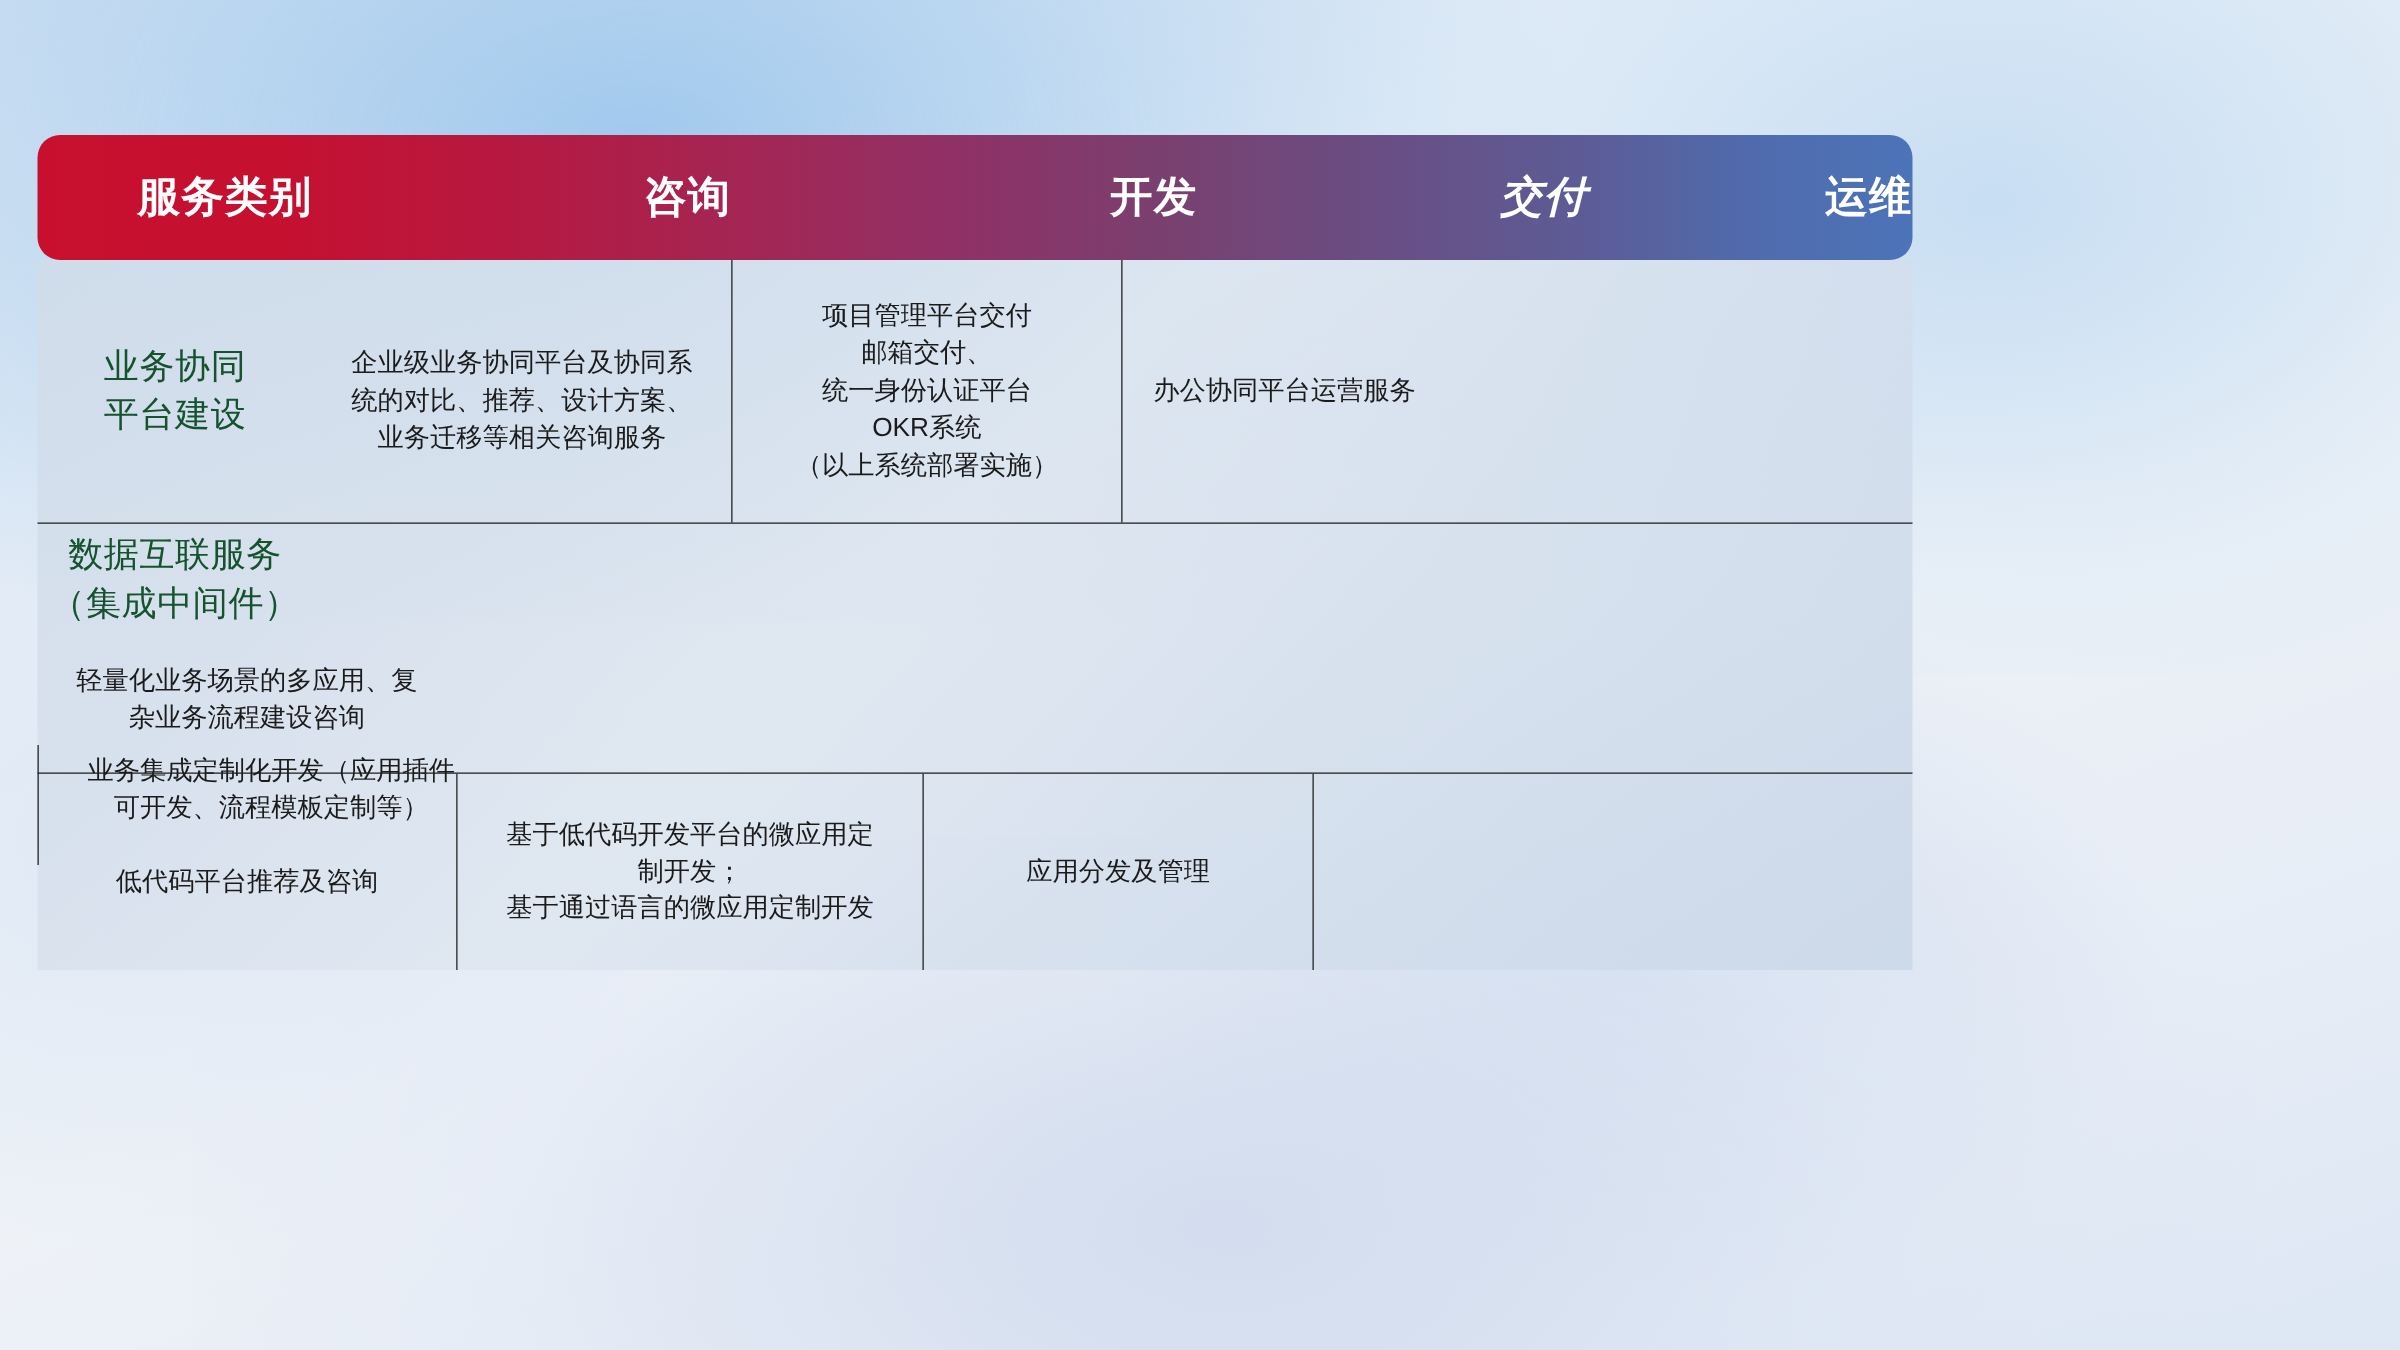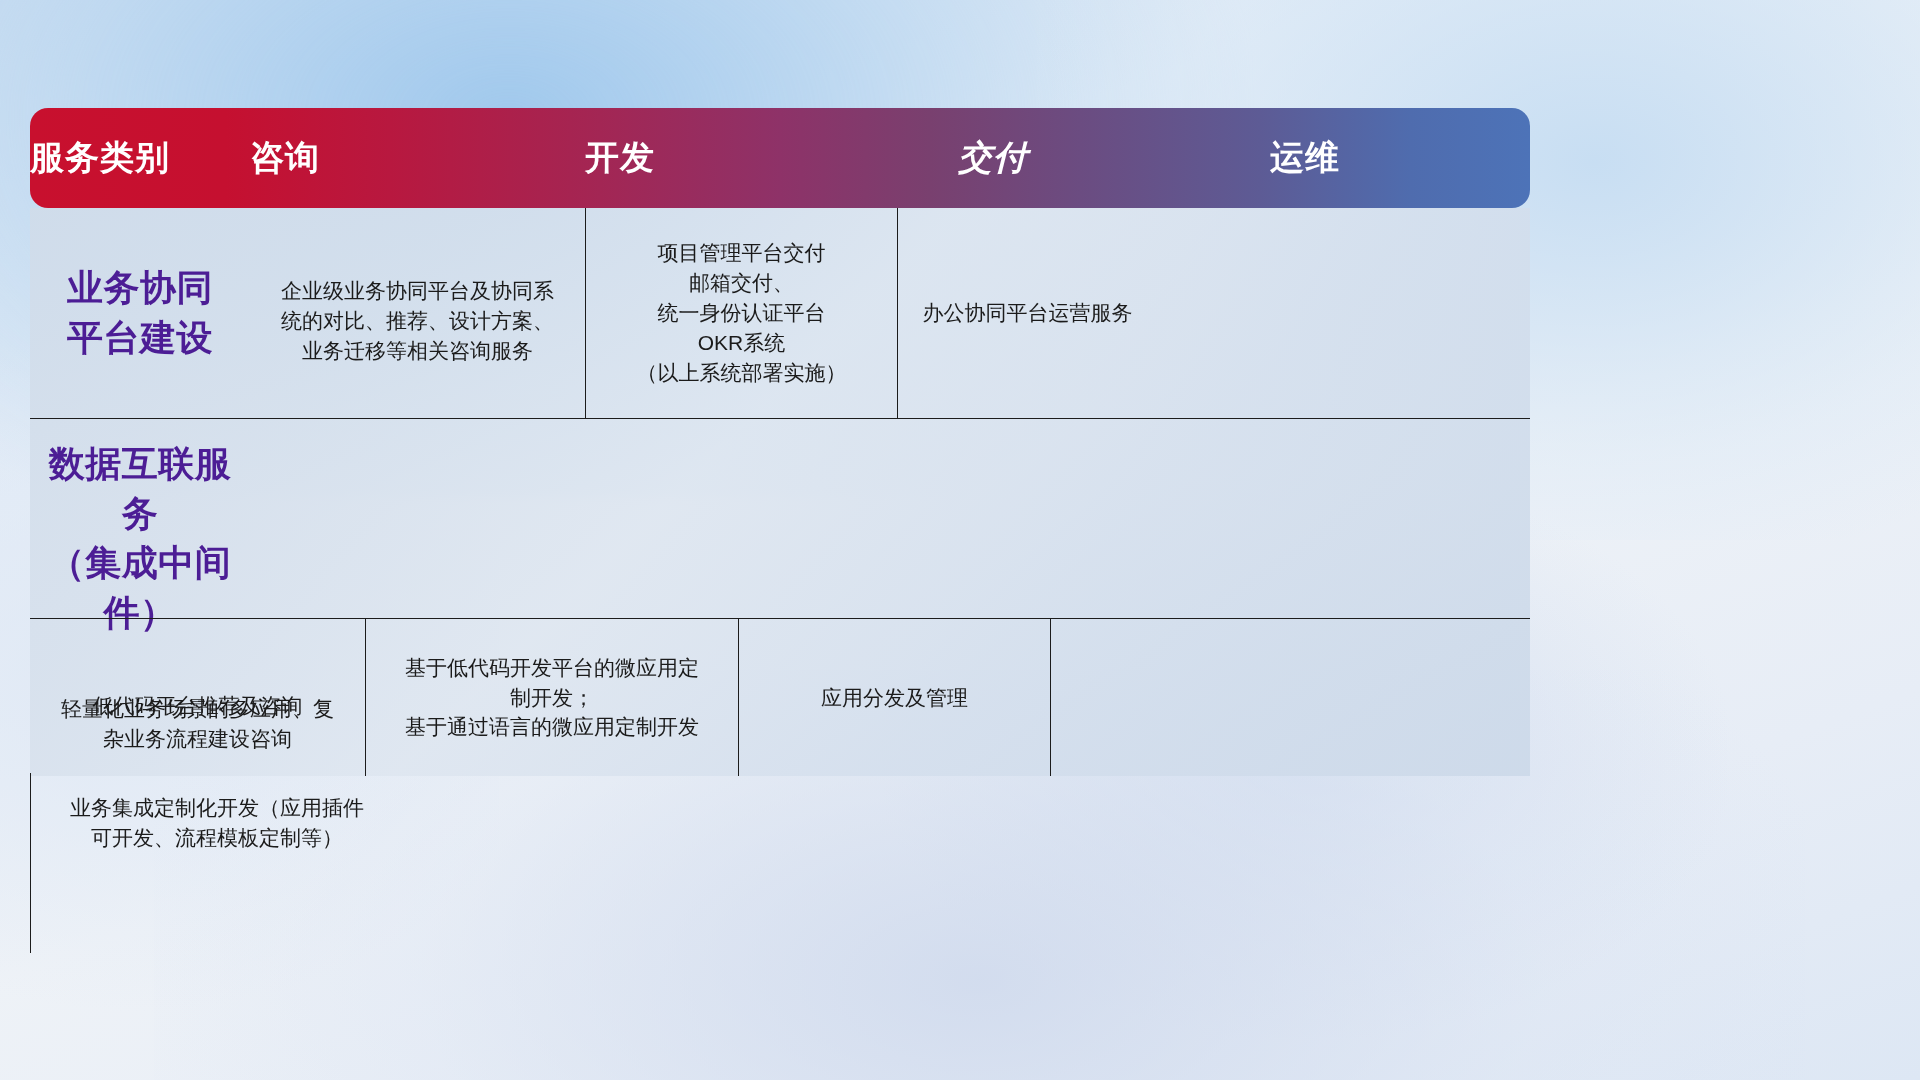--- a/index.html
+++ b/index.html
@@ -65,21 +65,21 @@
        #a32654 38%, #8e3268 50%, #79406f 60%,
        #6b4c81 70%, #5d5b95 82%, #4f6cae 92%, #4d73b8 100%);
     display:flex;
     align-items:center;
     overflow:hidden;
   }
   .hcell{
     color:#ffffff;
     font-size:34px;
     font-weight:bold;
-    text-align:left;
+    text-align:right;
     letter-spacing:1px;
     user-select:none;
   }
   .hc0{ width:220px; }
   .hc1{ width:335px; }
   .hc2{ width:373px; }
   .hc3{ width:312px;font-style:italic; }
   .hc4{ width:260px; }
 
   #body-rows{
@@ -90,40 +90,40 @@
     position:relative;
   }
   .row + .row{ border-top:1.6px solid #1c1c1c; }
 
   .cell{
     position:relative;
     display:flex;
     align-items:center;
     justify-content:center;
     text-align:center;
-    padding:20px 10px;
+    padding:6px 10px;
     font-size:21px;
     line-height:1.42;
     color:#1b1b1b;
     white-space:pre-line;
   }
   .cell + .cell{ border-left:1.8px solid #1c1c1c; }
   
   .cell.c0 + .cell.c1{ border-left:none; }
 
   .c0{ width:220px; }
   .c1{ width:335px;margin-top:16px; }
   .c2{ width:373px; }
   .c3{ width:312px; }
   .c4{ width:260px; }
 
   .cat-label{
-    color:#4c1d95;
-    font-size:36px;
-    font-weight:bold;
+    color:#14532d;
+    font-size:28px;
+    font-weight:normal;
     line-height:1.38;
     letter-spacing:.5px;
   }
 
   .r0{ height:210px; }
   .r1{ height:200px;flex-direction:column; }
   .r2{ height:158px; }
 </style>
 </head>
 <body>

